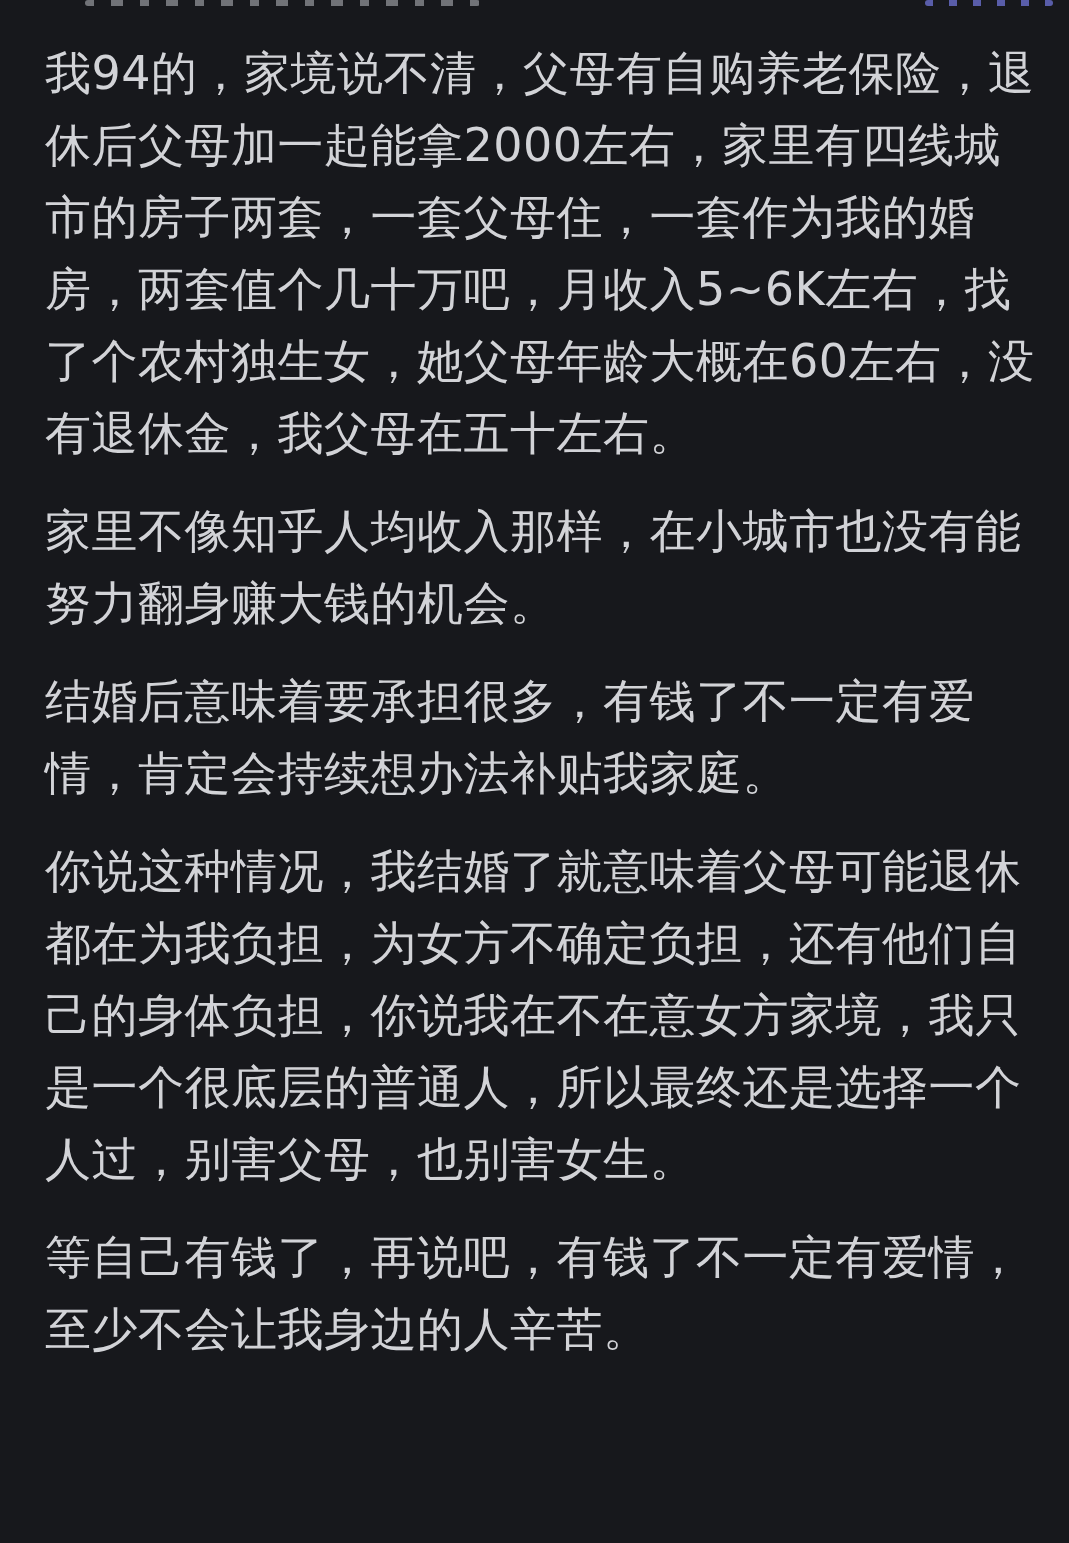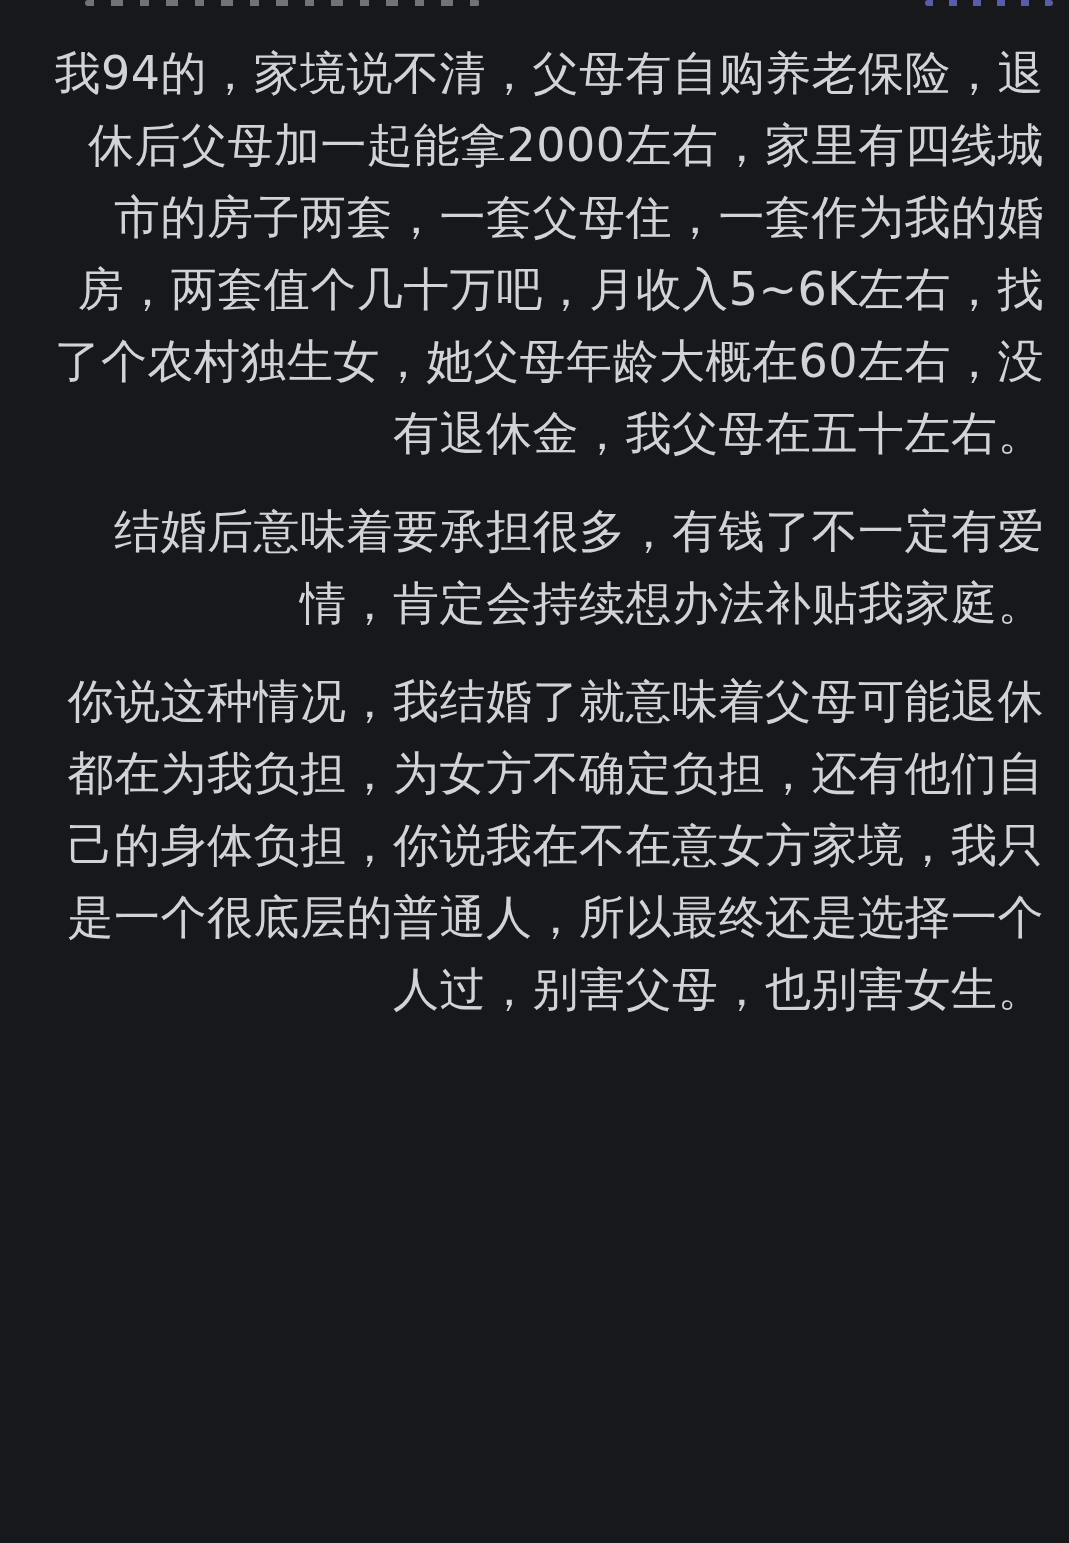--- a/index.html
+++ b/index.html
@@ -43,26 +43,28 @@
     padding-top: 37px;
   }
   .answer-body p {
     margin: 0 0 26px 0;
     font-size: 46px;
     line-height: 72px;
     font-weight: 500;
     color: #d2d3d7;
     letter-spacing: 0.5px;
     word-break: break-all;
-    text-align: right;
+    text-align: left;
   }
 </style>
 </head>
 <body>
 
 <div class="crop-remnant gray"></div>
 <div class="crop-remnant blue"></div>
 
 <div class="answer-body">
   <p>我94的，家境说不清，父母有自购养老保险，退休后父母加一起能拿2000左右，家里有四线城市的房子两套，一套父母住，一套作为我的婚房，两套值个几十万吧，月收入5~6K左右，找了个农村独生女，她父母年龄大概在60左右，没有退休金，我父母在五十左右。</p>
+  <p>家里不像知乎人均收入那样，在小城市也没有能努力翻身赚大钱的机会。</p>
   <p>结婚后意味着要承担很多，有钱了不一定有爱情，肯定会持续想办法补贴我家庭。</p>
   <p>你说这种情况，我结婚了就意味着父母可能退休都在为我负担，为女方不确定负担，还有他们自己的身体负担，你说我在不在意女方家境，我只是一个很底层的普通人，所以最终还是选择一个人过，别害父母，也别害女生。</p>
+  <p>等自己有钱了，再说吧，有钱了不一定有爱情，至少不会让我身边的人辛苦。</p>
 </div>
 
 </body></html>

